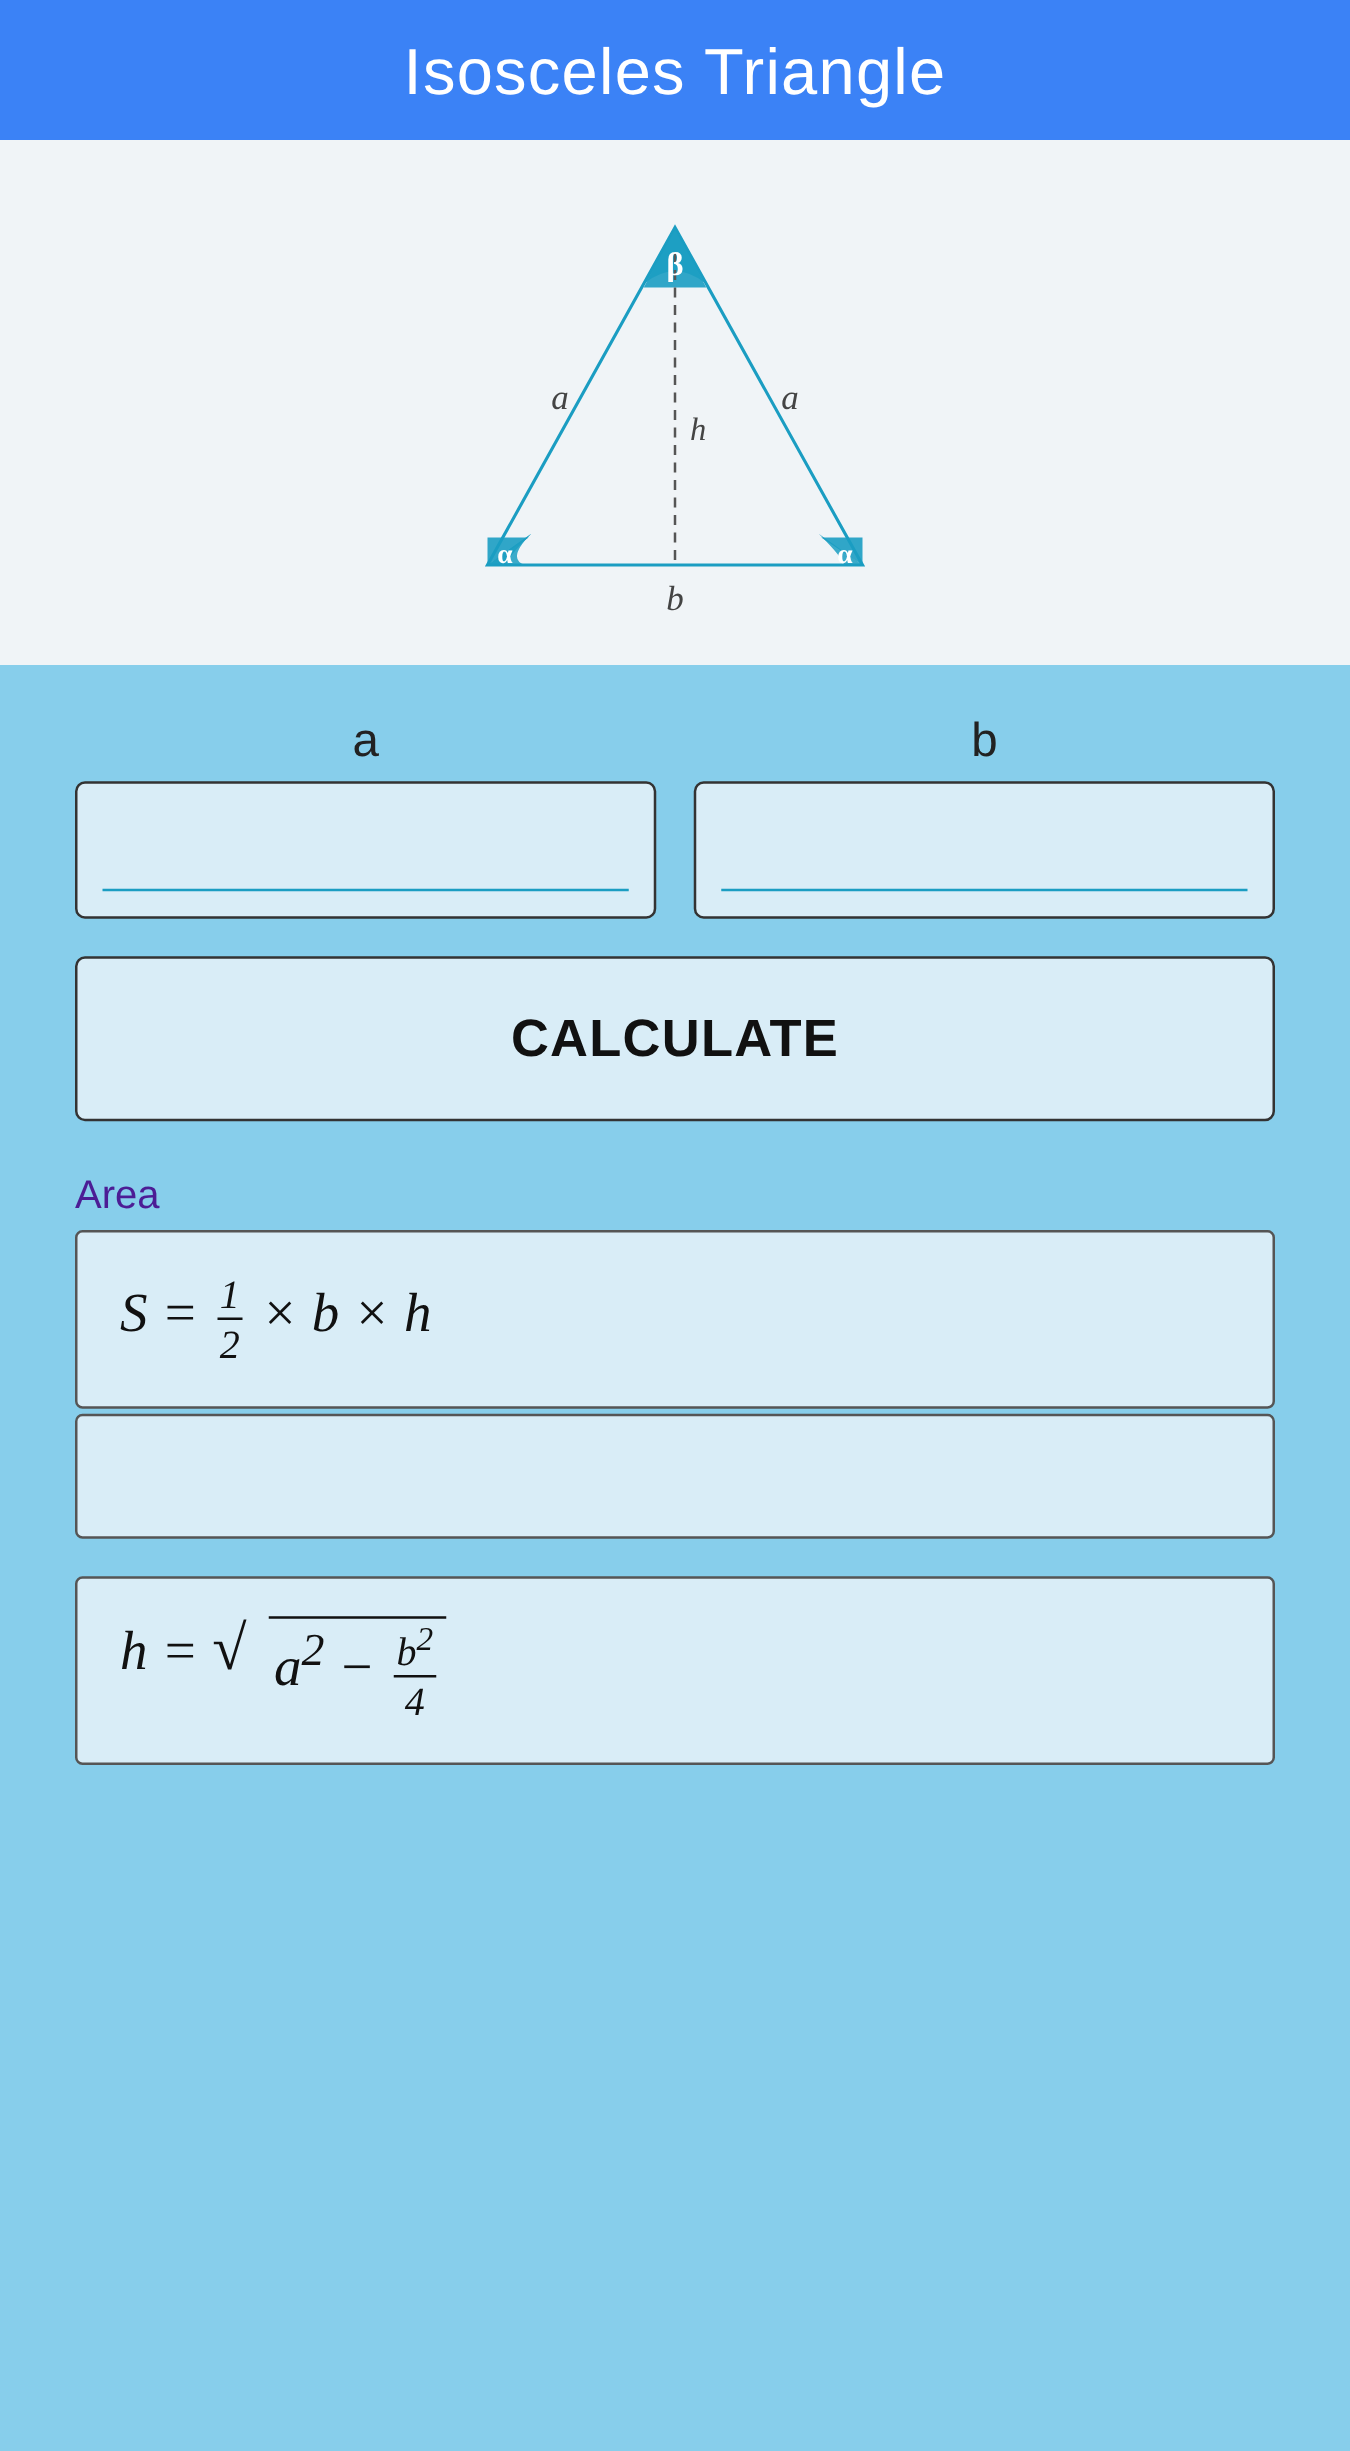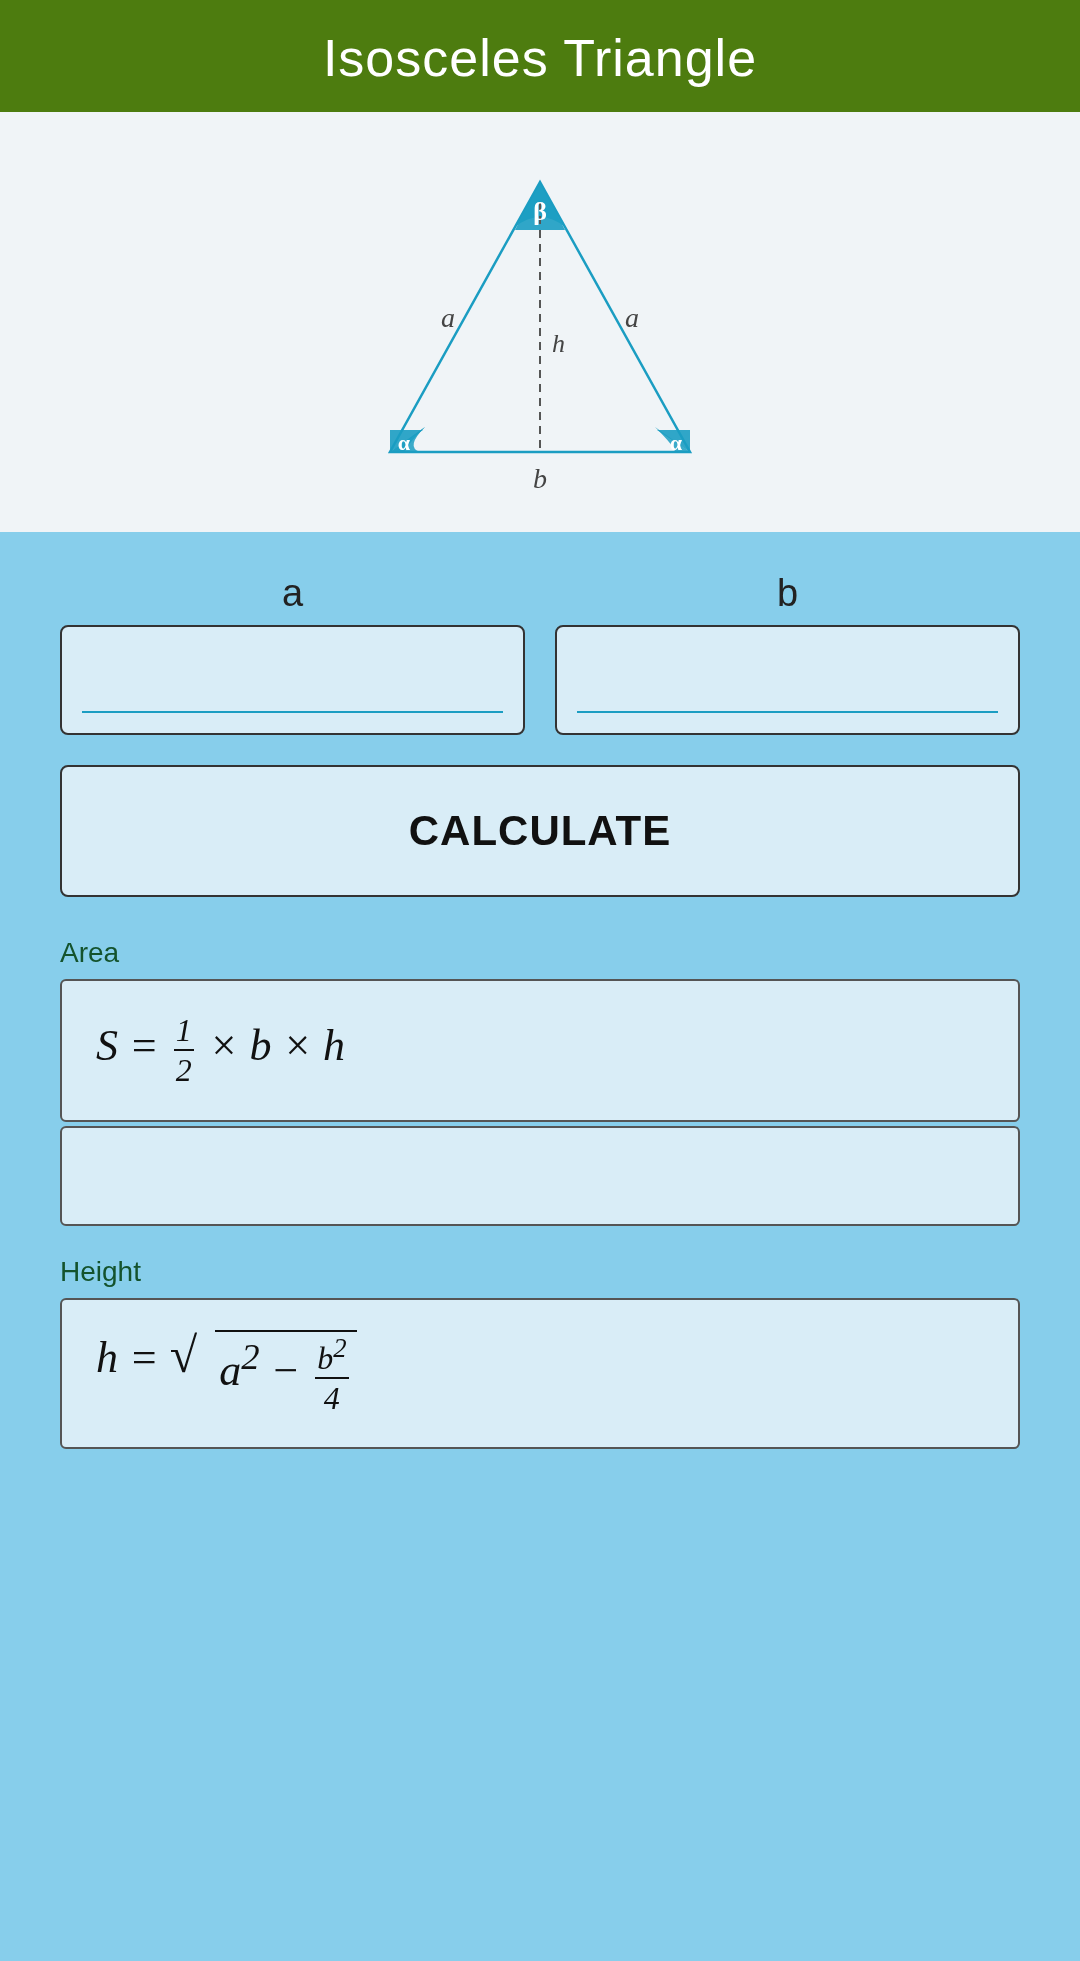--- a/index.html
+++ b/index.html
@@ -8,21 +8,21 @@
     body {
       width: 1080px;
       min-height: 1961px;
       font-family: 'Arial', sans-serif;
       background: #87CEEB;
       overflow-x: hidden;
     }
 
     
     .header {
-      background: #4d7c0f;
+      background: #3b82f6;
       width: 100%;
       padding: 28px 20px 24px;
       text-align: center;
     }
     .header-title {
       color: #ffffff;
       font-size: 52px;
       font-weight: 400;
       letter-spacing: 1px;
     }
@@ -118,22 +118,22 @@
       letter-spacing: 1px;
       color: #111;
     }
 
     
     .formula-section {
       margin-bottom: 0;
     }
 
     .formula-section-label {
-      font-size: 28px;
-      color: #14532d;
+      font-size: 32px;
+      color: #4c1d95;
       margin-bottom: 10px;
       font-weight: 400;
     }
 
     .formula-box {
       background: #d9edf7;
       border: 2px solid #555;
       border-radius: 6px;
       padding: 30px 34px;
       margin-bottom: 4px;
@@ -264,21 +264,20 @@
             <span class="denominator">2</span>
           </span> × <i>b</i> × <i>h</i>
       </span>
     </div>
     <div class="formula-box result-box">
       <span class="formula-text"></span>
     </div>
   </div>
 
   <div class="height-section formula-section">
-    <div class="formula-section-label">Height</div>
     <div class="formula-box">
       <span class="formula-text">
         <i>h</i> = <span class="sqrt-symbol">√</span><span class="sqrt-content"><i>a</i><sup>2</sup> − <span class="fraction">
               <span class="numerator"><i>b</i><sup>2</sup></span>
               <span class="denominator">4</span>
             </span></span>
       </span>
     </div>
   </div>
 

